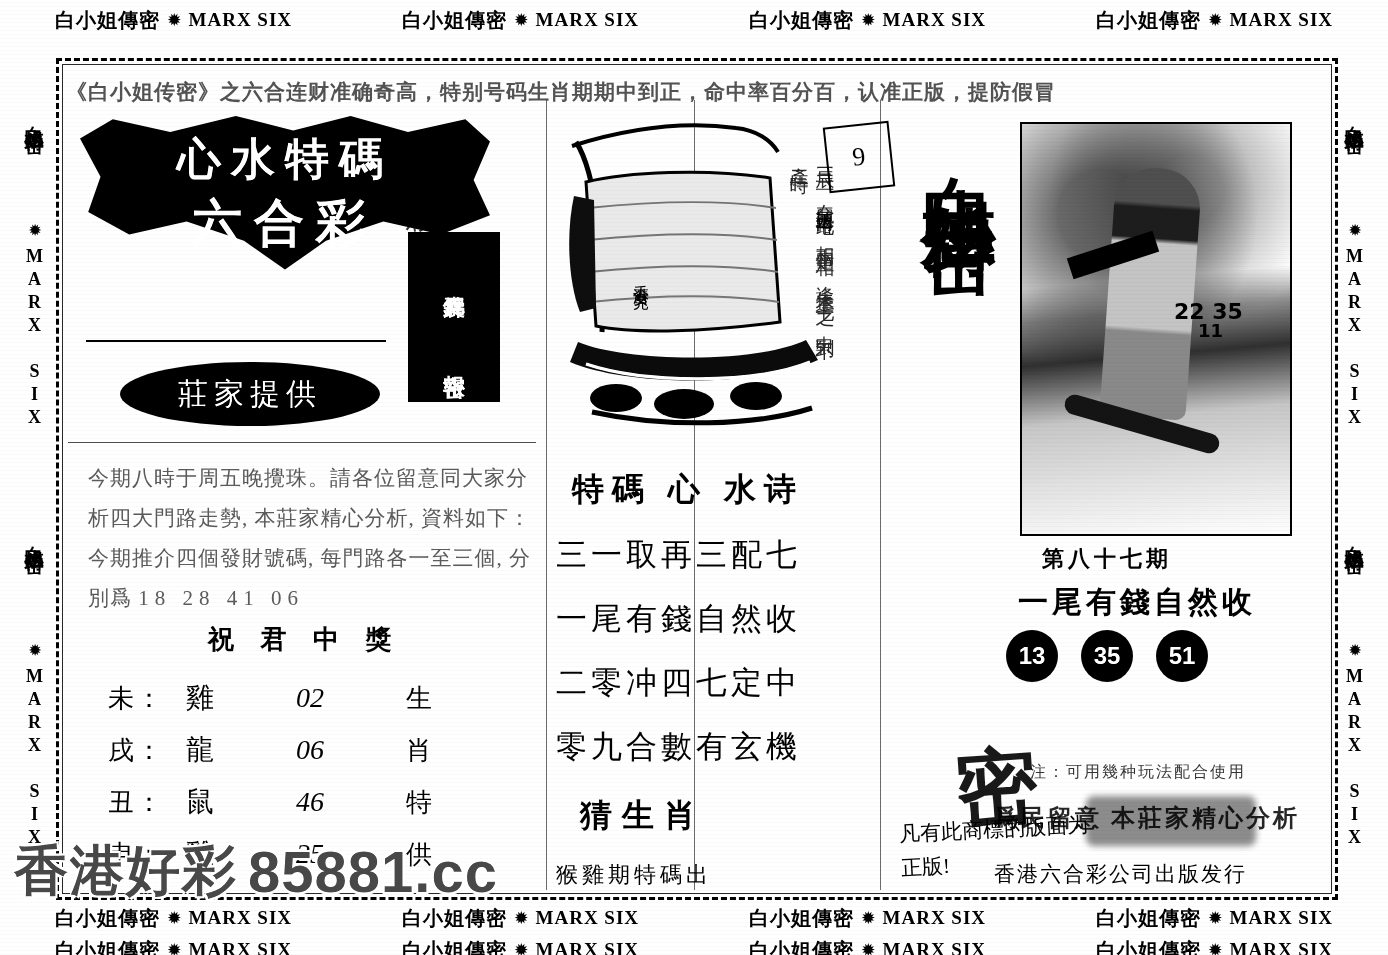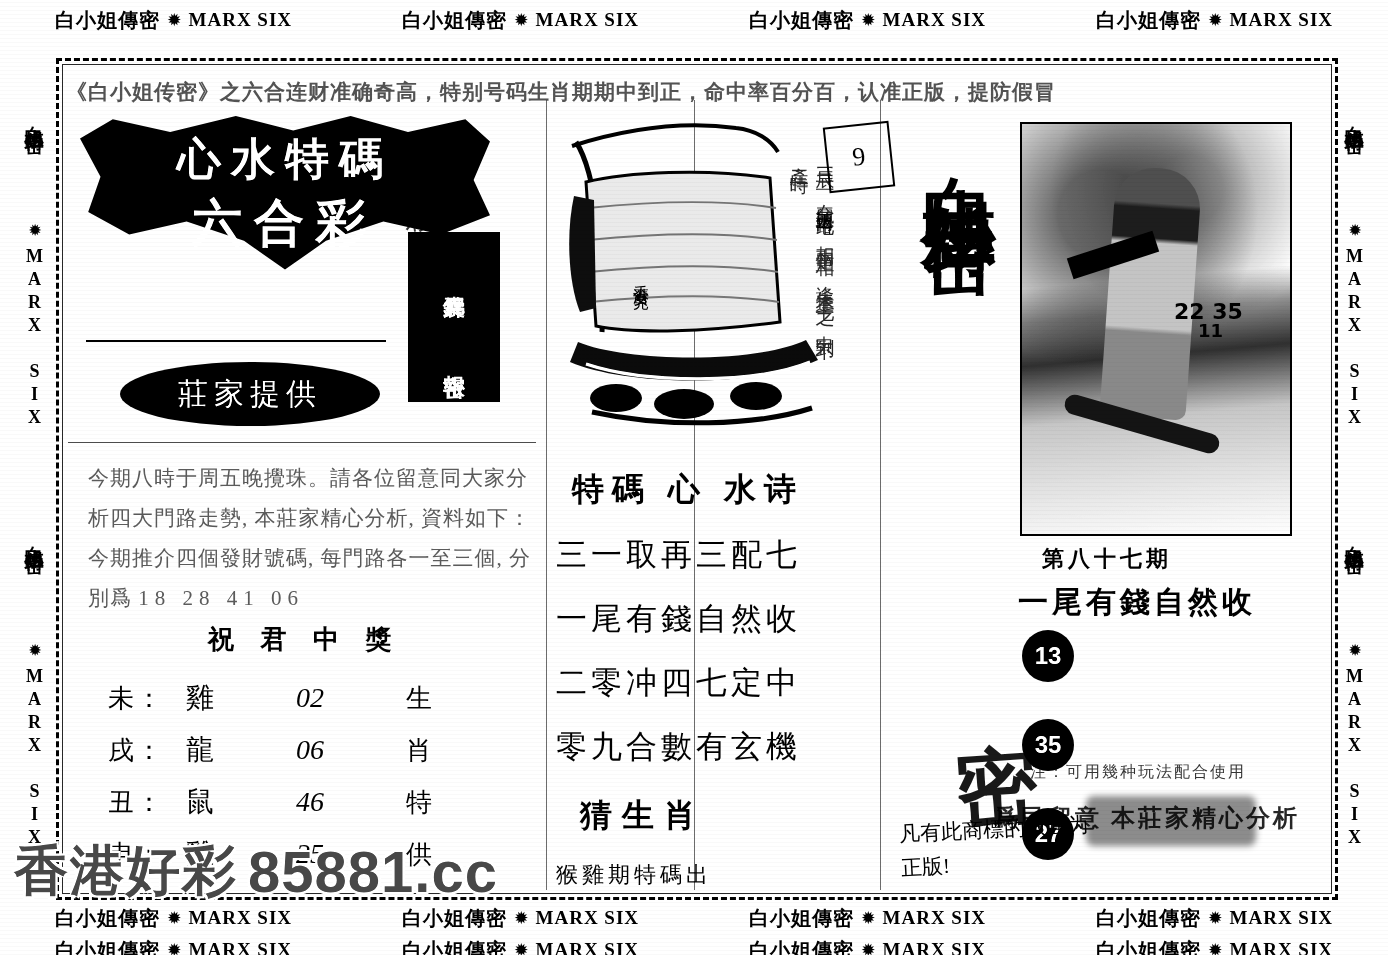--- a/index.html
+++ b/index.html
@@ -200,21 +200,21 @@
   .photo .pn1{position:absolute;left:152px;top:158px;font-size:22px;font-weight:bold;color:#111;margin-top:17px;}
   .photo .pn2{position:absolute;left:176px;top:196px;font-size:18px;font-weight:bold;color:#111;}
   .issue{
     position:absolute;left:152px;top:432px;font-size:22px;font-weight:bold;
     font-family:"Liberation Serif","DejaVu Serif",serif;letter-spacing:4px;
   }
   .provide{
     position:absolute;left:128px;top:470px;font-size:30px;font-weight:bold;
     font-family:"Liberation Serif","DejaVu Serif",serif;letter-spacing:4px;
   }
-  .balls{position:absolute;left:132px;top:518px;display:flex;gap:37px;flex-direction:column;}
+  .balls{position:absolute;left:116px;top:518px;display:flex;gap:23px;}
   .ball{
     width:52px;height:52px;border-radius:50%;background:#000;color:#fff;
     display:flex;align-items:center;justify-content:center;
     font-size:24px;font-weight:bold;font-family:"Liberation Sans",sans-serif;
   }
   .smallnote{
     position:absolute;left:140px;top:650px;font-size:16px;letter-spacing:2px;
     font-family:"Liberation Serif",serif;opacity:.8;
   }
   .adline{
@@ -431,28 +431,29 @@
       <div class="pn1">22 35</div>
       <div class="pn2">11</div>
     </div>
 
     <div class="issue">第八十七期</div>
     <div class="provide">一尾有錢自然收</div>
 
     <div class="balls">
       <div class="ball">13</div>
       <div class="ball">35</div>
-      <div class="ball">27</div>
+      <div class="ball">51</div>
     </div>
 
     <div class="smallnote">注：可用幾种玩法配合使用</div>
     <div class="bigseal">密</div>
     <div class="smudge"></div>
     <div class="adline">爲民留意 本莊家精心分析</div>
     <div class="handwrite">凡有此商標的版面为正版!</div>
+    <div class="publisher">香港六合彩公司出版发行</div>
   </div>
 
   <div class="watermark">
     <span class="cn">香港好彩</span>
     <span class="num">85881.cc</span>
   </div>
 
   <div class="strip bottom">
     <div class="unit">
       <span class="cn">白小姐傳密</span>

